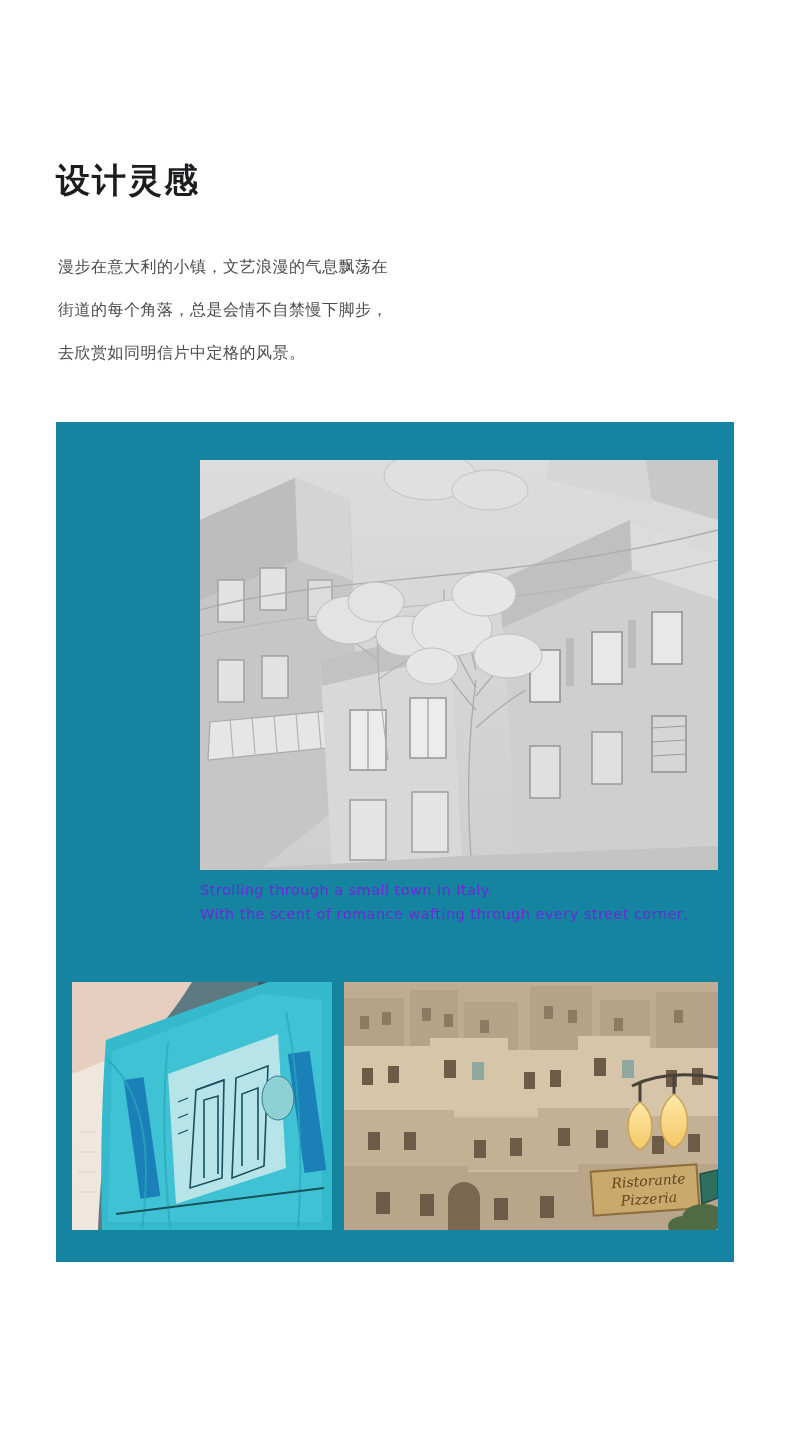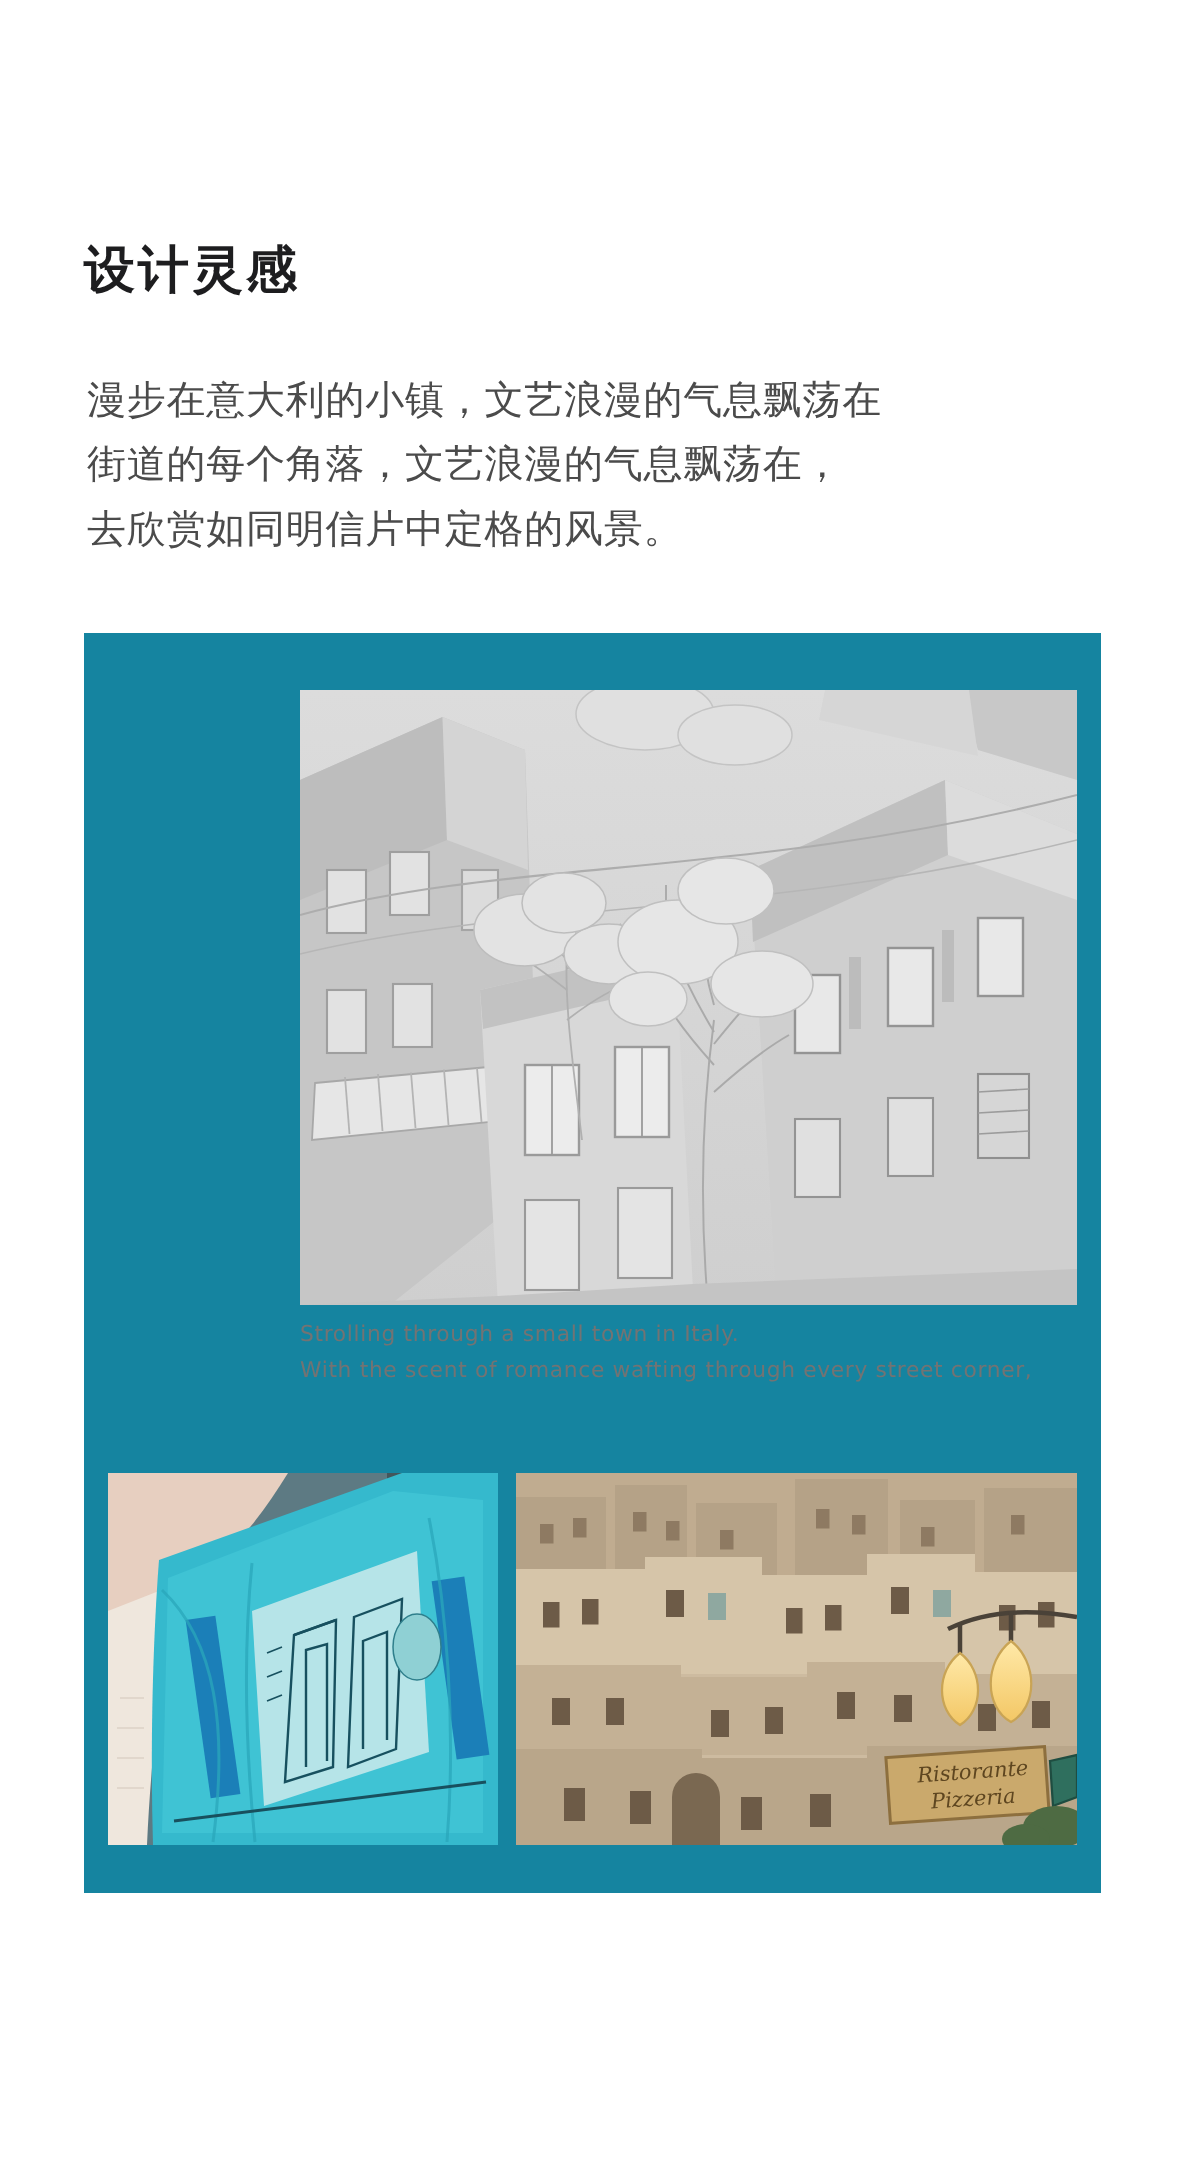--- a/index.html
+++ b/index.html
@@ -32,21 +32,21 @@
     color: #1d1d1f;
     letter-spacing: 2px;
     font-family: "DejaVu Sans", "Liberation Sans", sans-serif;
   }
 
   .lede {
     position: absolute;
     left: 58px;
     top: 245px;
     width: 660px;
-    font-size: 26px;
+    font-size: 16px;
     line-height: 43px;
     color: #4b4b4b;
     letter-spacing: 0.5px;
     font-family: Liberation Serif, serif;
   }
   .lede p { margin: 0; }
 
   
   .panel {
     position: absolute;
@@ -70,21 +70,21 @@
   .illus-svg { display: block; width: 100%; height: 100%; }
 
   
   .caption {
     position: absolute;
     left: 200px;
     top: 878px;
     width: 525px;
     font-size: 14.5px;
     line-height: 24px;
-    color: #737373;
+    color: #6d28d9;
     letter-spacing: 0.45px;
     font-family: "DejaVu Sans", "Liberation Sans", sans-serif;
   }
   .caption p { margin: 0; }
 
   
   .photo {
     position: absolute;
     overflow: hidden;
   }
@@ -106,21 +106,21 @@
 </style>
 </head>
 <body>
 
 <div class="page">
 
   <h1 class="heading">设计灵感</h1>
 
   <div class="lede">
     <p>漫步在意大利的小镇，文艺浪漫的气息飘荡在</p>
-    <p>街道的每个角落，文艺浪漫的气息飘荡在，</p>
+    <p>街道的每个角落，总是会情不自禁慢下脚步，</p>
     <p>去欣赏如同明信片中定格的风景。</p>
   </div>
 
   <div class="panel"></div>
 
   <div class="illus-wrap">
     <svg class="illus-svg" viewBox="0 0 518 410" preserveAspectRatio="none">
       <defs>
         <linearGradient id="skyg" x1="0" y1="0" x2="0" y2="1">
           <stop offset="0%" stop-color="#dcdcdc"></stop>

